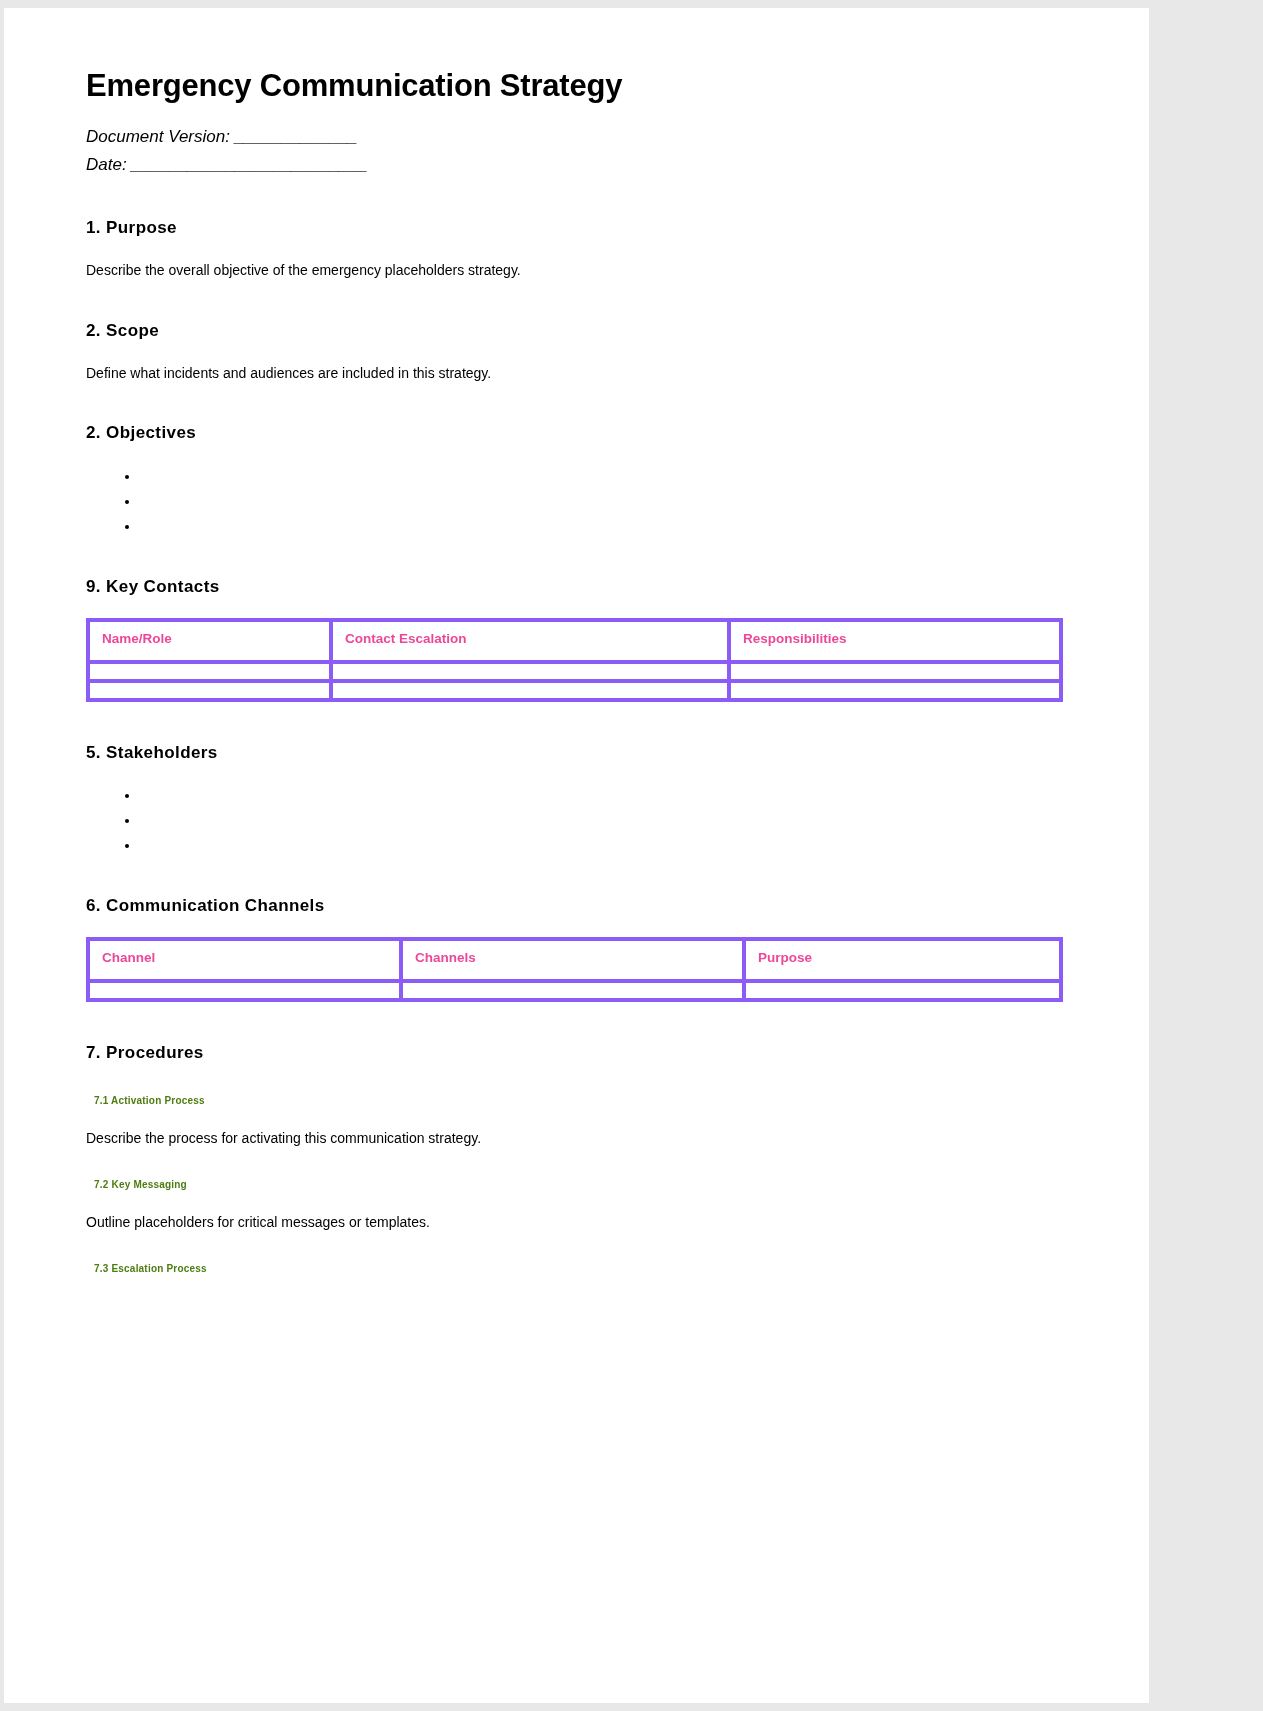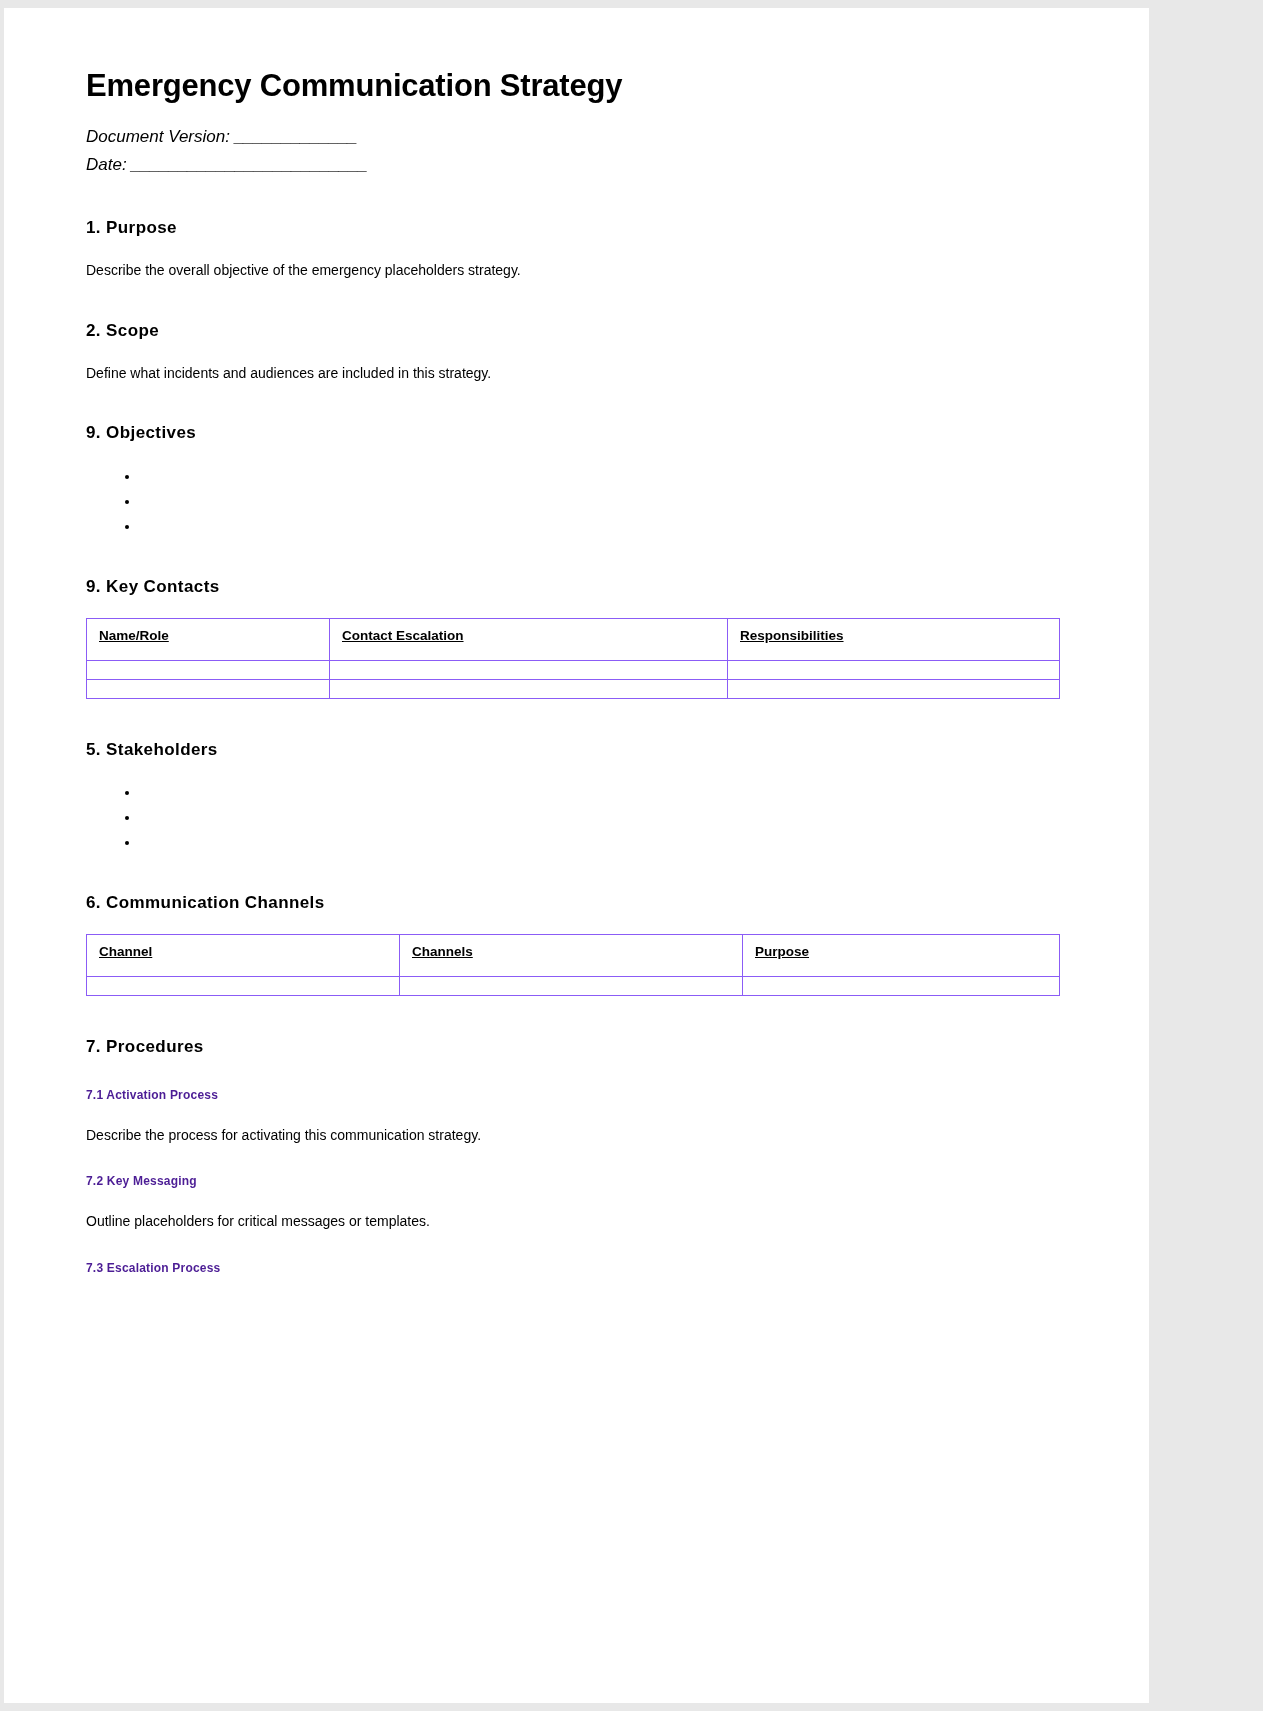--- a/index.html
+++ b/index.html
@@ -46,25 +46,25 @@
   }
   h2.section {
     font-size: 17px;
     font-weight: bold;
     letter-spacing: 0.4px;
     color: #000000;
     margin: 40px 0 0 0;
     line-height: 1.3;
   }
   h3.subsection {
-    font-size: 12px;
+    font-size: 10px;
     font-weight: bold;
     letter-spacing: 0.2px;
-    color: #4c1d95;
-    margin: 30px 0 0 0;
+    color: #4d7c0f;
+    margin: 30px 0 0 8px;
     line-height: 1.3;
   }
   p.body-text {
     font-size: 14px;
     color: #000000;
     margin: 22px 0 0 0;
     line-height: 1.35;
   }
   ul.blank-list {
     list-style: disc;
@@ -77,28 +77,27 @@
     height: 19px;
     margin: 0 0 6px 0;
   }
   table.doc-table {
     border-collapse: collapse;
     width: 973px;
     margin: 20px 0 0 0;
     table-layout: fixed;
   }
   table.doc-table td, table.doc-table th {
-    border: 1px solid #8b5cf6;
+    border: 4px solid #8b5cf6;
     padding: 9px 12px;
     font-size: 13.5px;
     text-align: left;
     vertical-align: top;
-    color: #000000;
+    color: #ec4899;
     box-sizing: border-box;
-    text-decoration: underline;
   }
   table.doc-table th {
     font-weight: bold;
     height: 42px;
   }
   table.doc-table td.empty-cell {
     height: 19px;
     padding: 2px 12px;
   }
   .t1-c1 { width: 243px; }
@@ -118,21 +117,21 @@
 
     <div class="meta-line">Document Version: _____________</div>
     <div class="meta-line">Date: _________________________</div>
 
     <h2 class="section">1. Purpose</h2>
     <p class="body-text">Describe the overall objective of the emergency placeholders strategy.</p>
 
     <h2 class="section">2. Scope</h2>
     <p class="body-text">Define what incidents and audiences are included in this strategy.</p>
 
-    <h2 class="section">9. Objectives</h2>
+    <h2 class="section">2. Objectives</h2>
     <ul class="blank-list">
       <li></li>
       <li></li>
       <li></li>
     </ul>
 
     <h2 class="section">9. Key Contacts</h2>
     <table class="doc-table">
       <thead>
         <tr>

